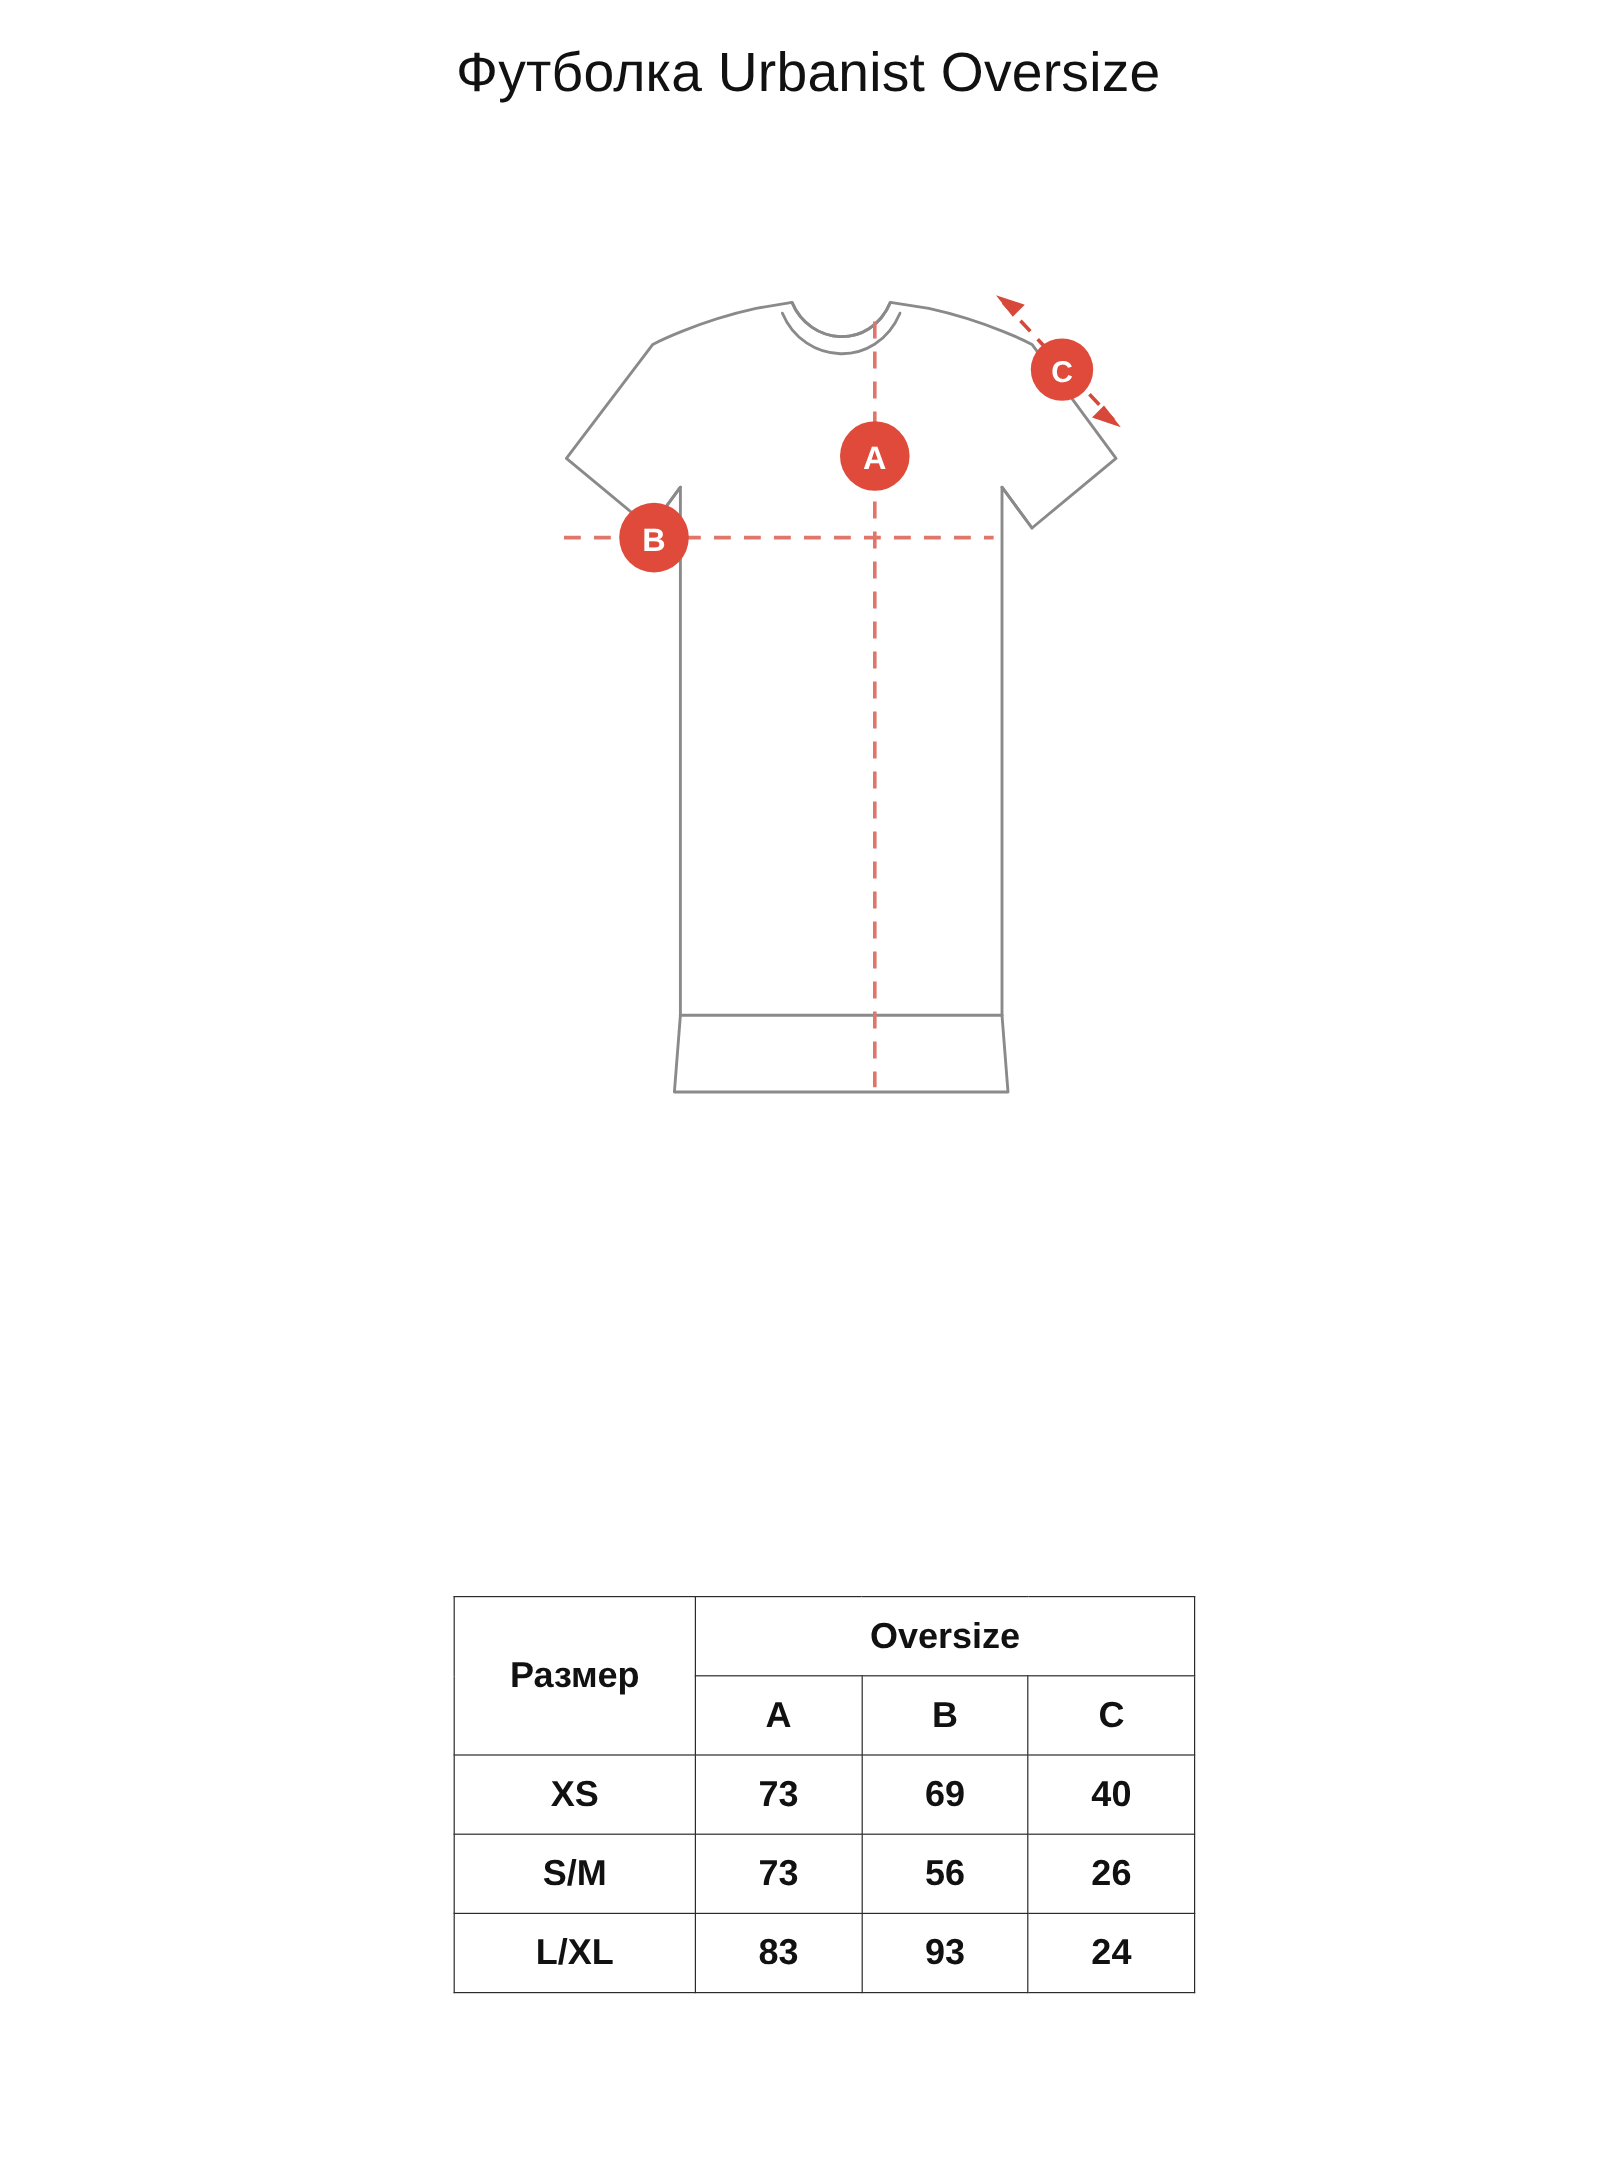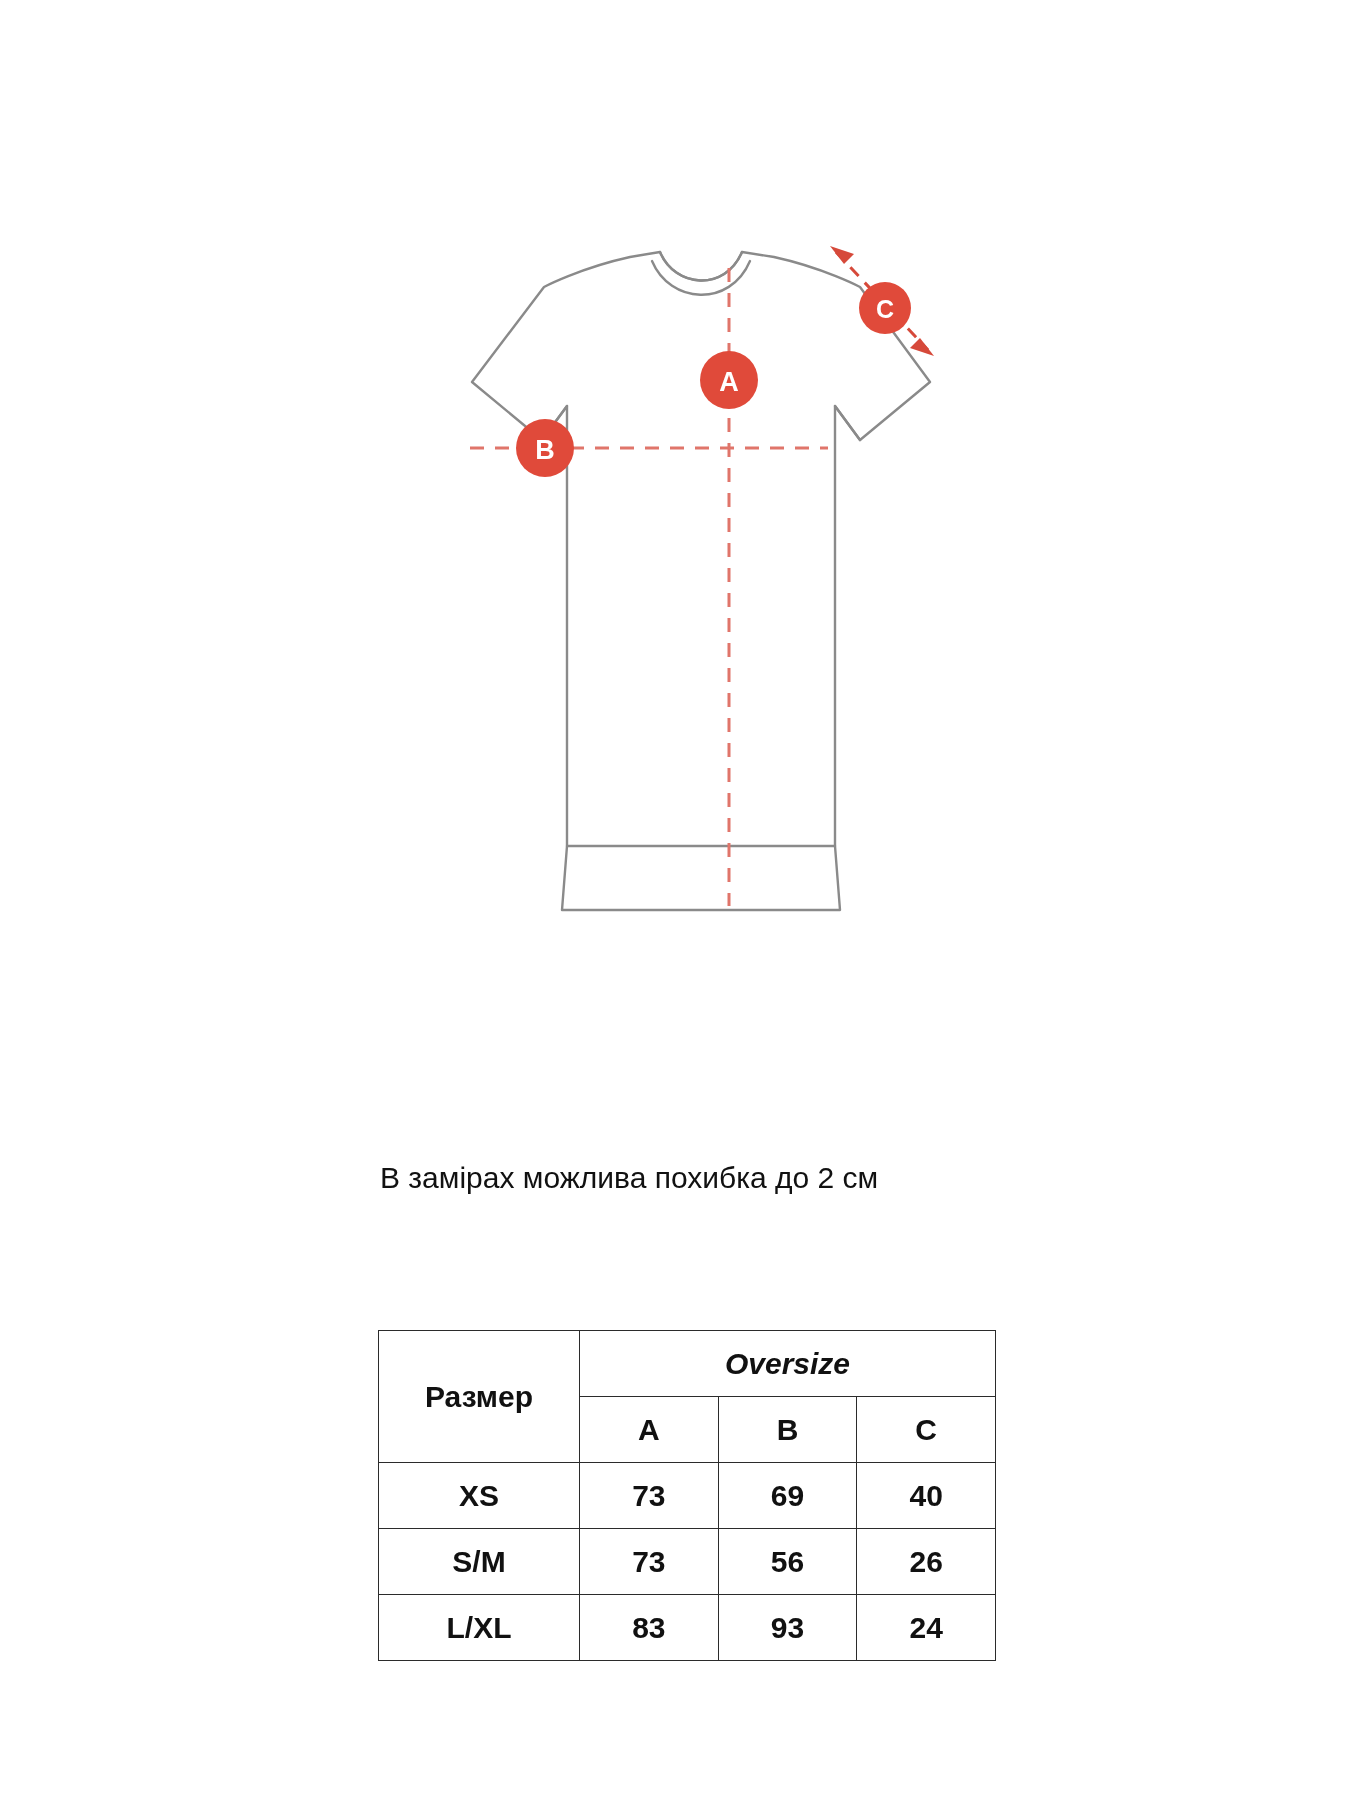--- a/index.html
+++ b/index.html
@@ -84,35 +84,35 @@
   }
   table.size-table th {
     font-weight: bold;
   }
   th.size-head {
     width: 192px;
     font-size: 30px;
   }
   th.group-head {
     font-size: 31px;
-    font-style: italic;
   }
   th.sub-head {
     font-size: 30px;
   }
   td.size-cell {
     font-size: 30px;
   }
   .row-h { height: 66px; }
 </style>
 </head>
 <body>
 
 <div class="page">
 
+  <div class="title">Футболка Urbanist Oversize</div>
 
   <div class="illustration">
     <svg viewBox="0 0 700 720" xmlns="http://www.w3.org/2000/svg">
 
       <g fill="none" stroke="#8a8a8a" stroke-width="2.4" stroke-linejoin="round" stroke-linecap="round">
         <path d="M214 57
                  C 214 57, 250 38, 300 27
                  L 330 22
                  C 345 58, 395 62, 412 22
                  L 444 27
@@ -162,21 +162,20 @@
         <circle cx="215" cy="218" r="29" fill="#e04a3a"></circle>
         <text x="215" y="229" text-anchor="middle" font-family="Liberation Sans, sans-serif" font-size="27" font-weight="bold" fill="#ffffff">B</text>
       </g>
       <g>
         <circle cx="555" cy="78" r="26" fill="#e04a3a"></circle>
         <text x="555" y="88" text-anchor="middle" font-family="Liberation Sans, sans-serif" font-size="25" font-weight="bold" fill="#ffffff">C</text>
       </g>
     </svg>
   </div>
 
-  <div class="note">В замірах можлива похибка до 2 см</div>
 
   <div class="size-table-wrap">
     <table class="size-table">
       <thead>
         <tr class="row-h">
           <th class="size-head" rowspan="2">Размер</th>
           <th class="group-head" colspan="3">Oversize</th>
         </tr>
         <tr class="row-h">
           <th class="sub-head">A</th>

